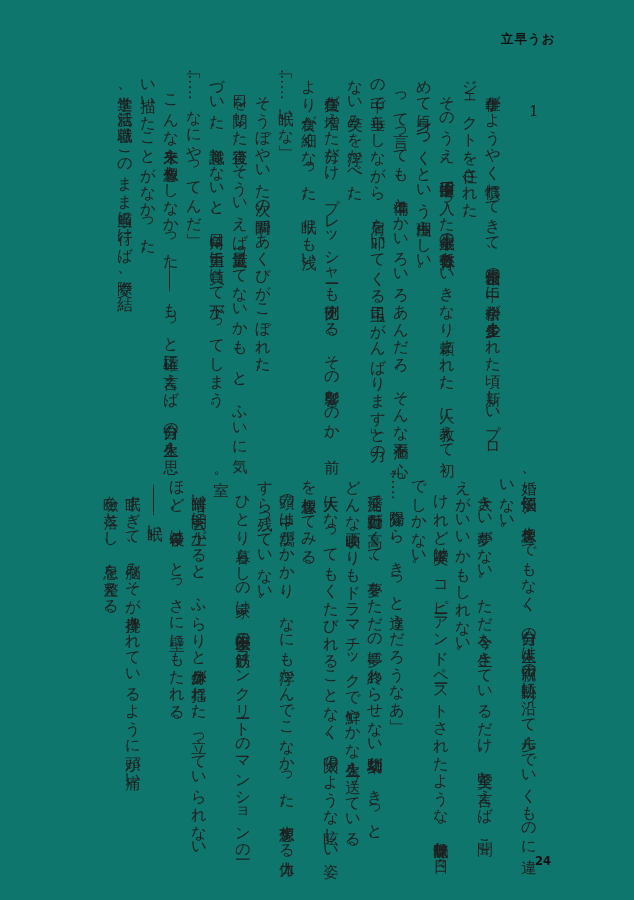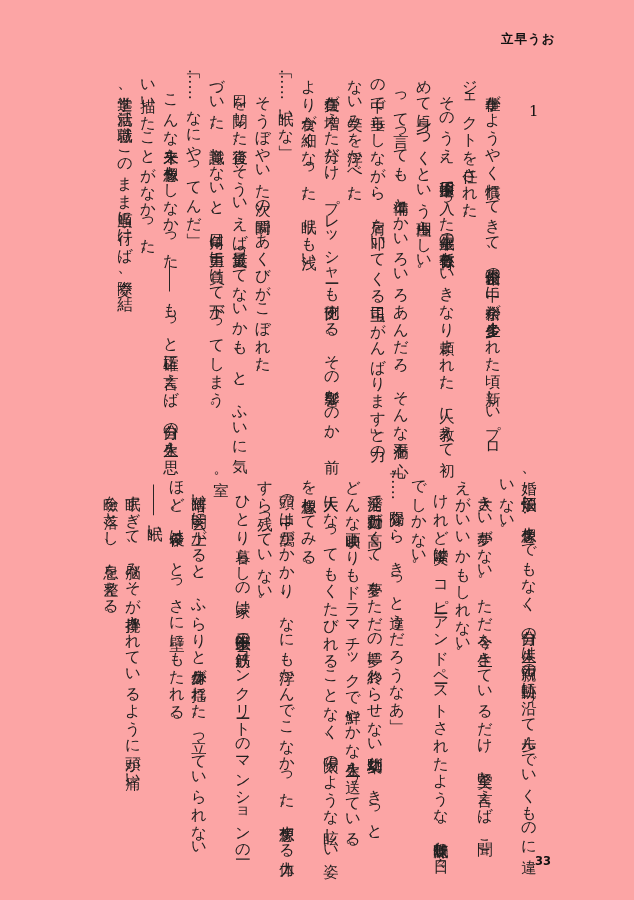--- a/index.html
+++ b/index.html
@@ -3,21 +3,21 @@
 <meta charset="utf-8">
 <style>
   * { margin: 0; padding: 0; box-sizing: border-box; }
   html, body {
     width: 634px; height: 900px;
     background: #ffffff;
   }
   .page {
     position: relative;
     width: 634px; height: 900px;
-    background: #fca5a5;
+    background: #0f766e;
     color: #1f1f1f;
     font-family: "DejaVu Serif", "Liberation Serif", serif;
     overflow: hidden;
   }
   .running-head {
     position: absolute;
     top: 31px; left: 501px;
     font-family: "DejaVu Sans", "Liberation Sans", sans-serif;
     font-size: 12.5px;
     font-weight: 700;
@@ -95,15 +95,15 @@
       <p>　活発で行動力が高くて、夢をただの夢に終わらせない幼馴染だ。きっと、どんな映画よりもドラマチックで鮮やかな人生を送っている。</p>
       <p>　大人になってもくたびれることなく、太陽のような眩しい姿を想像してみる。</p>
       <p>　頭の中は靄がかかり、なにも浮かんでこなかった。想像する体力すら残っていない。</p>
       <p>　ひとり暮らしの家は、築二十年以上の鉄筋コンクリートのマンションの一室。</p>
       <p>　薄暗い玄関に上がると、ふらりと身体が揺れた。立っていられないほど。俊希は、とっさに壁にもたれる。</p>
       <p>　――眠い。</p>
       <p>　眠すぎて、脳みそが攪拌されているように頭が痛い。</p>
       <p>　瞼を落とし、息を整える。</p>
     </div>
 
-  <div class="page-num">33</div>
+  <div class="page-num">24</div>
 
 </div>
 
 </body></html>

